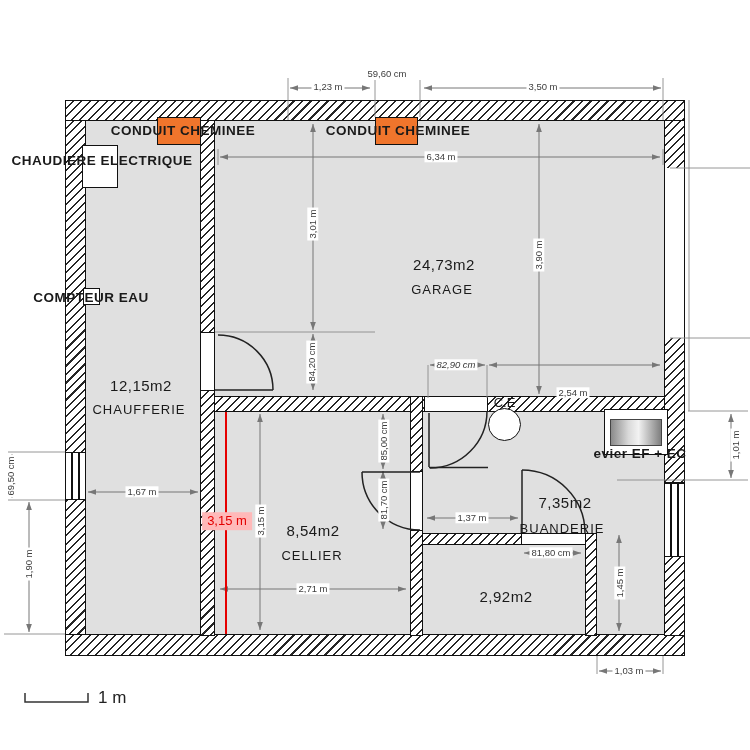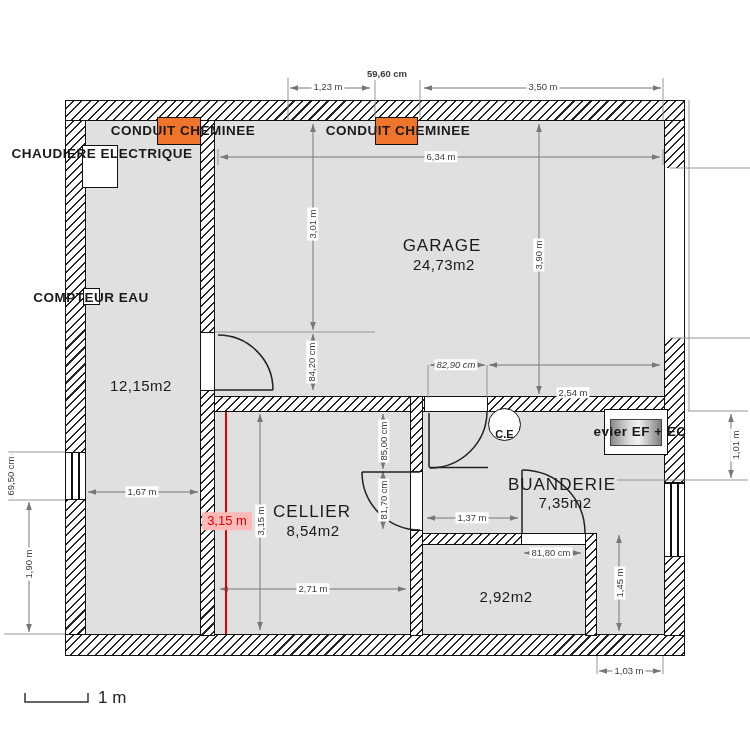--- a/index.html
+++ b/index.html
@@ -7,21 +7,21 @@
           font-family:"Liberation Sans",sans-serif;}
   .abs{position:absolute;}
   .room-fill{background:#e0e0e0;}
   .wall{background:repeating-linear-gradient(135deg,#ffffff 0px,#ffffff 4.5px,#262626 4.5px,#262626 6px);
         border:1px solid #111;box-sizing:border-box;}
   .opening{background:#ffffff;border:1px solid #111;box-sizing:border-box;}
   .window{background:#ffffff;border:1.5px solid #111;box-sizing:border-box;display:flex;justify-content:space-evenly;}
   .window .pane{width:1.5px;height:100%;background:#111;}
   .glass-opening{background:#ffffff;border-left:1.5px solid #111;border-right:1.5px solid #111;box-sizing:border-box;}
   .label{position:absolute;transform:translate(-50%,-50%);white-space:nowrap;color:#1a1a1a;}
-  .room-name{font-size:17px;letter-spacing:1px;}
+  .room-name{font-size:13px;letter-spacing:1px;margin-top:43px;}
   .room-area{font-size:15px;letter-spacing:0.5px;text-align:right;}
   .annot{font-size:13.5px;letter-spacing:0.5px;font-weight:bold;}
   .dim{position:absolute;transform:translate(-50%,-50%);font-size:9.5px;color:#3c3c3c;
        background:#fff;padding:0 2px;white-space:nowrap;line-height:1.2;}
   .dim.rot{transform:translate(-50%,-50%) rotate(-90deg);}
   .dim.red{background:#ffb9b9;color:#e30000;font-size:13px;padding:1px 5px;}
   .orangebox{background:#f0752c;border:1px solid #111;box-sizing:border-box;}
   .whitebox{background:#ffffff;border:1.5px solid #111;box-sizing:border-box;}
   .ce-circle{background:#ffffff;border:1.5px solid #111;border-radius:50%;box-sizing:border-box;}
   .evier-inner{background:linear-gradient(90deg,#8a8a8a,#d9d9d9 35%,#f2f2f2 55%,#7e7e7e);
@@ -144,36 +144,37 @@
   <div class="abs orangebox" style="left:375px;top:117px;width:43px;height:28px;"></div>
   <div class="abs whitebox" style="left:82px;top:145px;width:36px;height:43px;"></div>
   <div class="abs whitebox" style="left:83px;top:288px;width:17px;height:17px;"></div>
   <div class="abs whitebox" style="left:604px;top:409px;width:64px;height:46px;">
     <div class="abs evier-inner" style="left:5px;top:9px;width:52px;height:27px;"></div>
   </div>
   <div class="abs ce-circle" style="left:488px;top:408px;width:33px;height:33px;"></div>
 
   <div class="label annot" style="left:183px;top:130px;">CONDUIT CHEMINEE</div>
   <div class="label annot" style="left:398px;top:130px;">CONDUIT CHEMINEE</div>
-  <div class="label annot" style="left:102px;top:153px;">CHAUDIERE ELECTRIQUE</div>
+  <div class="label annot" style="left:102px;top:160px;">CHAUDIERE ELECTRIQUE</div>
   <div class="label annot" style="left:91px;top:297px;">COMPTEUR EAU</div>
-  <div class="label annot" style="left:640px;top:431px;">evier EF + EC</div>
-  <div class="label" style="left:504.5px;top:434px;font-size:11px;font-weight:bold;">C.E</div>
+  <div class="label annot" style="left:640px;top:453px;">evier EF + EC</div>
+  <div class="label" style="left:504.5px;top:402px;font-size:13px;">C.E</div>
 
+  <div class="label room-name" style="left:139px;top:366px;">CHAUFFERIE</div>
   <div class="label room-area" style="left:141px;top:385px;">12,15m2</div>
   <div class="label room-name" style="left:442px;top:246px;">GARAGE</div>
   <div class="label room-area" style="left:444px;top:264px;">24,73m2</div>
   <div class="label room-name" style="left:312px;top:512px;">CELLIER</div>
   <div class="label room-area" style="left:313px;top:530px;">8,54m2</div>
   <div class="label room-name" style="left:562px;top:485px;">BUANDERIE</div>
   <div class="label room-area" style="left:565px;top:502px;">7,35m2</div>
   <div class="label room-area" style="left:506px;top:596px;">2,92m2</div>
 
   <div class="dim" style="left:328px;top:87px;">1,23 m</div>
-  <div class="dim" style="left:387px;top:74px;font-weight:bold;">59,60 cm</div>
+  <div class="dim" style="left:387px;top:74px;">59,60 cm</div>
   <div class="dim" style="left:543px;top:87px;">3,50 m</div>
   <div class="dim" style="left:441px;top:157px;">6,34 m</div>
   <div class="dim rot" style="left:313px;top:224px;">3,01 m</div>
   <div class="dim rot" style="left:539px;top:255px;">3,90 m</div>
   <div class="dim rot" style="left:312px;top:362px;">84,20 cm</div>
   <div class="dim" style="left:456px;top:365px;font-style:italic;">82,90 cm</div>
   <div class="dim" style="left:573px;top:365px;margin-top:28px;">2,54 m</div>
   <div class="dim" style="left:142px;top:492px;">1,67 m</div>
   <div class="dim rot" style="left:11px;top:476px;">69,50 cm</div>
   <div class="dim rot" style="left:29px;top:564px;">1,90 m</div>

